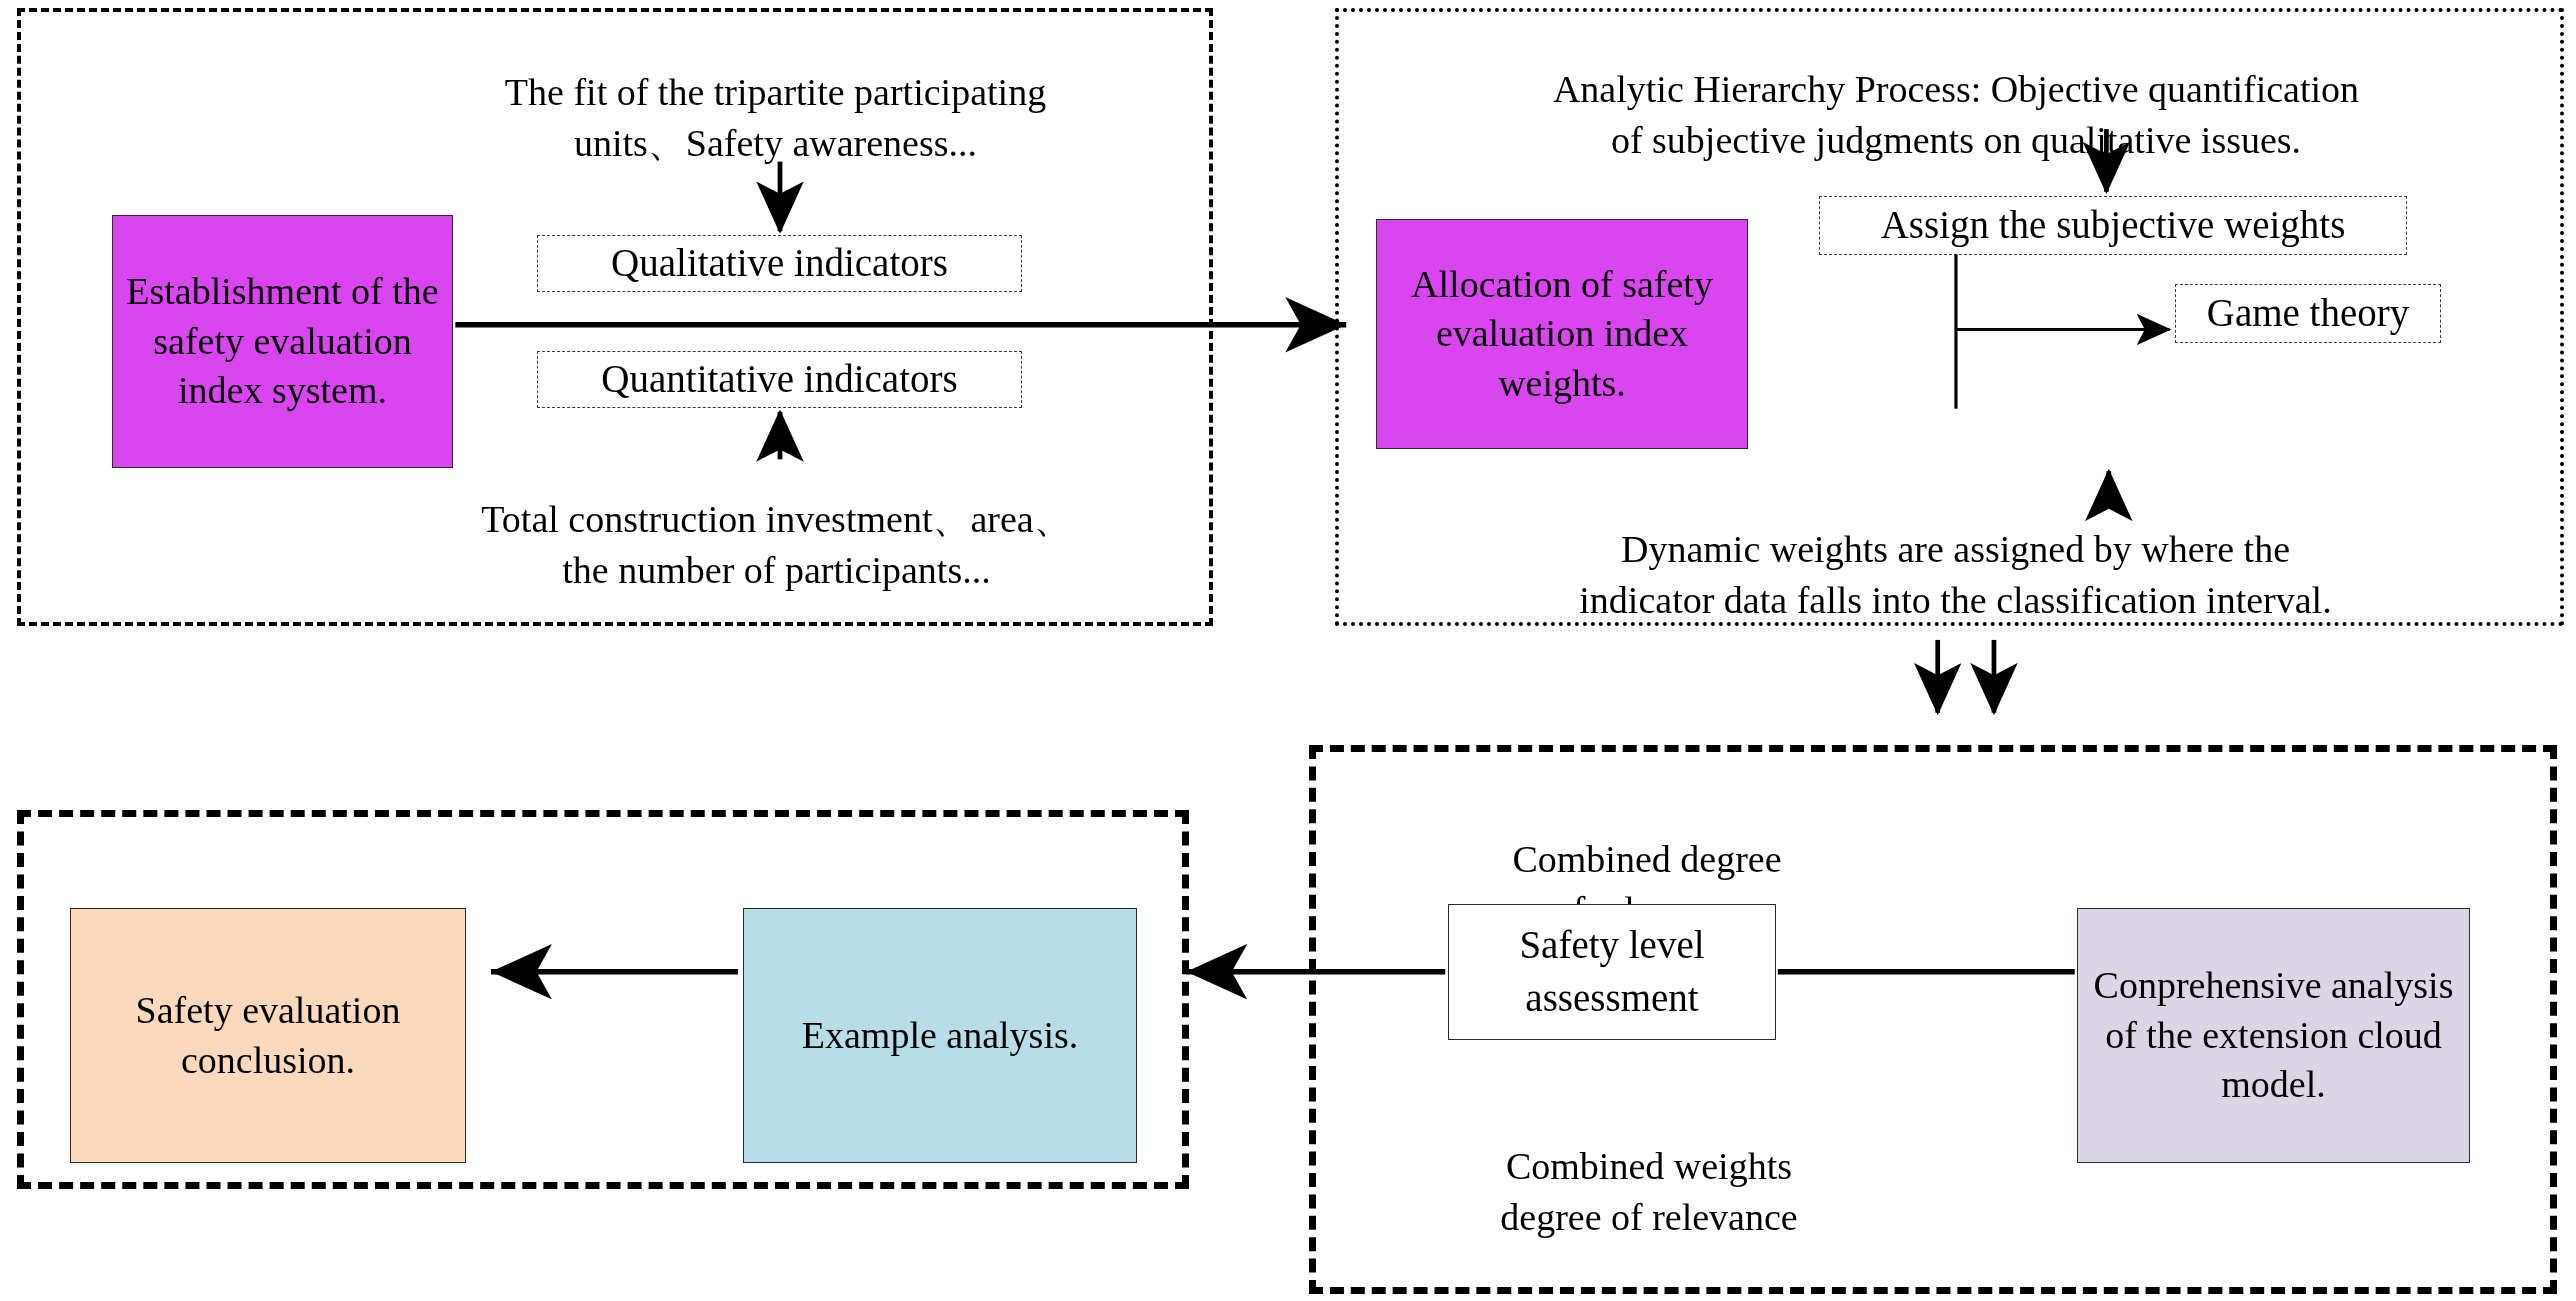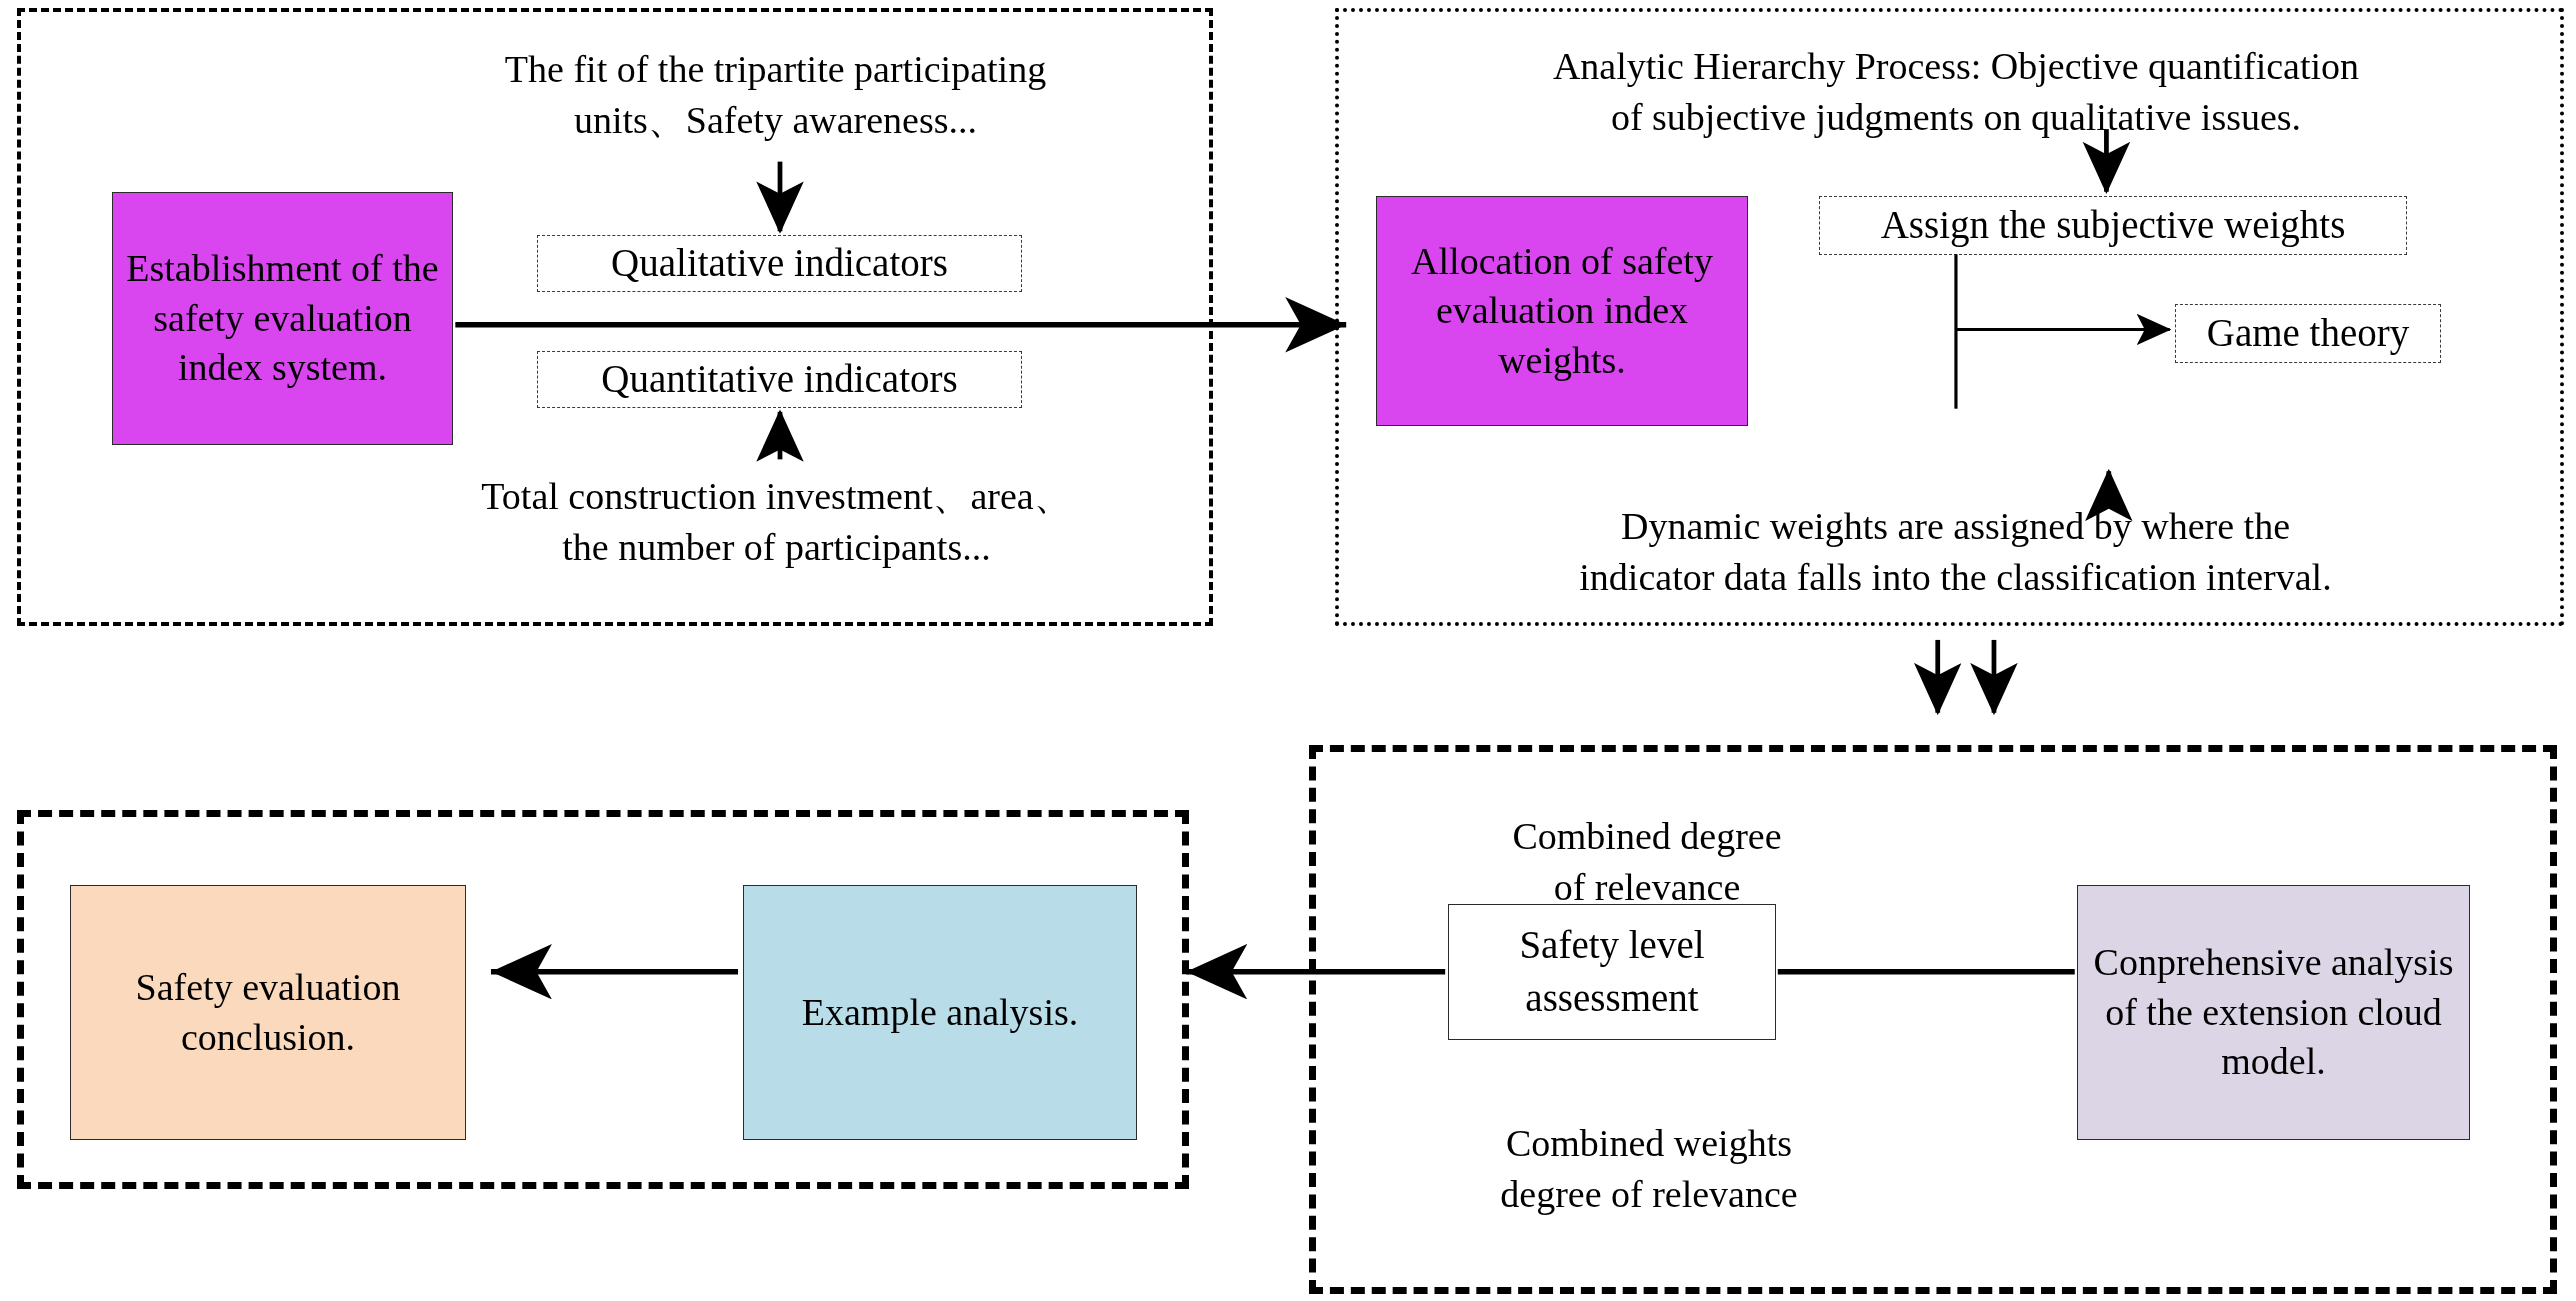--- a/index.html
+++ b/index.html
@@ -75,21 +75,21 @@
 
   
   #wires {
     position: absolute;
     left: 0; top: 0;
     width: 2576px;
     height: 1302px;
     pointer-events: none;
   }
 
-  .t48 { font-size: 38px; }
+  .t48 { font-size: 38px; margin-top: 23px; }
   .t44 { font-size: 39px; }
 </style>
 </head>
 <body>
 
 <div id="canvas">
 
   <div class="panel panel-dashdot" style="left:17.4px; top:8px; width:1196px; height:618px;"></div>
 
   <div class="cap t48" style="left:443px; top:44px; width:665px;">The fit of the tripartite participating
@@ -107,21 +107,21 @@
   <div class="panel panel-dotted" style="left:1335px; top:8px; width:1229px; height:618px;"></div>
 
   <div class="cap t48" style="left:1394px; top:41px; width:1124px;">Analytic Hierarchy Process: Objective quantification
 of subjective judgments on qualitative issues.</div>
 
   <div class="box t48" style="left:1376px; top:196px; width:372px; height:230px; background:#d946ef;">Allocation of safety evaluation index weights.</div>
 
   <div class="thinbox t44" style="left:1819px; top:196px; width:588px; height:59px;">Assign the subjective weights</div>
 
 
-  <div class="thinbox t44" style="left:2175px; top:304px; width:266px; height:59px;">Game theory</div>
+  <div class="thinbox t44" style="left:2175px; top:284px; width:266px; height:59px;">Game theory</div>
 
   <div class="cap t48" style="left:1417px; top:501px; width:1077px;">Dynamic weights are assigned by where the
 indicator data falls into the classification interval.</div>
 
   <div class="panel panel-dashed" style="left:17.4px; top:810px; width:1172px; height:379px;"></div>
 
   <div class="box t48" style="left:70px; top:885px; width:396px; height:255px; background:#fad9bd;">Safety evaluation conclusion.</div>
 
   <div class="box t48" style="left:743px; top:885px; width:394px; height:255px; background:#b8dde8;">Example analysis.</div>
 

